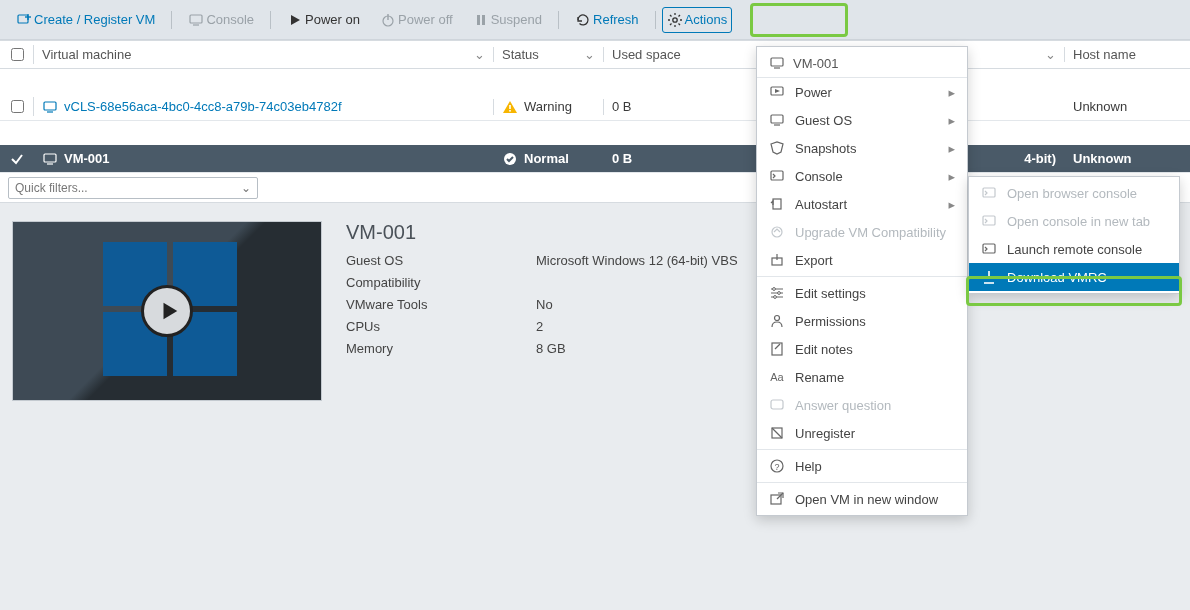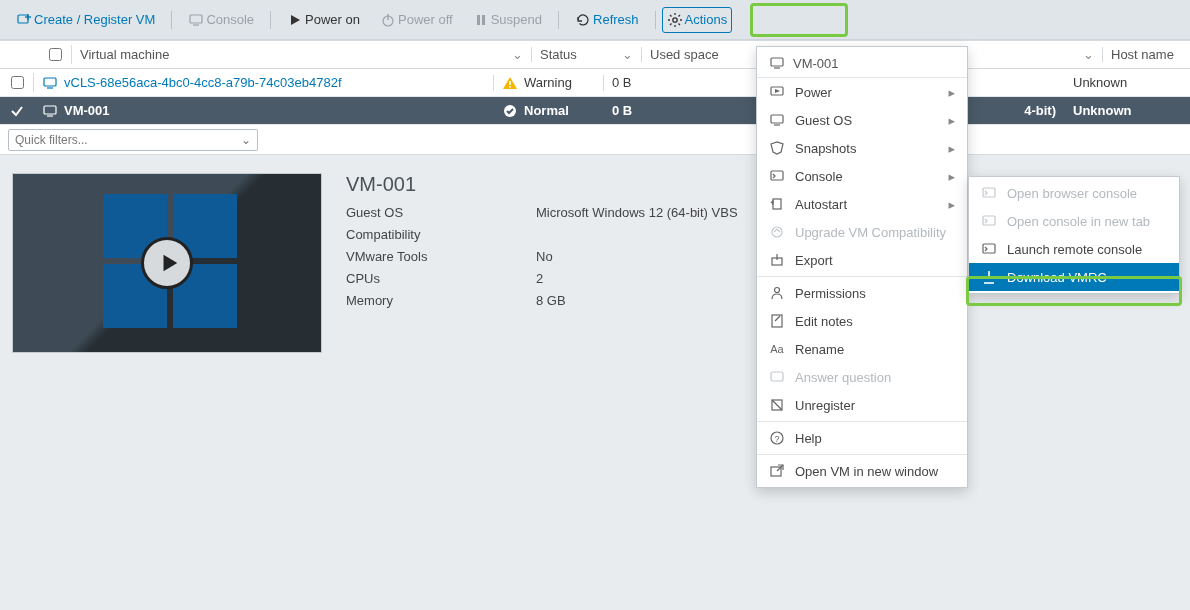--- a/index.html
+++ b/index.html
@@ -54,23 +54,22 @@
   }
   .grid-head, .grid-row {
     display: flex;
     align-items: center;
     height: 28px;
   }
   .grid-head {
     background:#fff;
     border-bottom:1px solid #d6dbe0;
     color:#555;
-    padding-left:38px;
-  }
-  .grid-row { border-bottom: 1px solid #e3e7eb; }
+  }
+  .grid-row { border-bottom: 1px solid #e3e7eb; margin-top: 24px; }
   .grid-row.selected { background:#4a5a68; color:#fff; font-weight:600; }
   .grid-row.selected .vm-link { color:#fff; }
   .cell { padding:0 8px; display:flex; align-items:center; gap:6px; overflow:hidden; white-space:nowrap; }
   .col-check { width:34px; justify-content:center; border-right:1px solid #d6dbe0; }
   .col-vm { width:460px; border-right:1px solid #d6dbe0; }
   .col-status { width:110px; border-right:1px solid #d6dbe0; }
   .col-used { width:154px; border-right:1px solid #d6dbe0; }
   .col-os { width:307px; border-right:1px solid #d6dbe0; }
   .col-host { flex:1; }
   .sort-caret { margin-left:auto; color:#888; }
@@ -459,20 +458,31 @@
             <rect x="3" y="6" width="10" height="7" fill="none" stroke="#666" stroke-width="1.2"></rect>
             <polyline points="8,2 8,8 M5,5 8,2 11,5" fill="none" stroke="#666" stroke-width="1.2"></polyline>
           </svg>
         </span>
         <span>Export</span>
       </div>
       <div class="menu-sep"></div>
       <div class="menu-item">
         <span class="icon">
           <svg viewBox="0 0 16 16">
+            <path d="M2 4h12M2 8h12M2 12h12" stroke="#666" stroke-width="1.2"></path>
+            <circle cx="5" cy="4" r="1.4" fill="#fff" stroke="#666"></circle>
+            <circle cx="10" cy="8" r="1.4" fill="#fff" stroke="#666"></circle>
+            <circle cx="6" cy="12" r="1.4" fill="#fff" stroke="#666"></circle>
+          </svg>
+        </span>
+        <span>Edit settings</span>
+      </div>
+      <div class="menu-item">
+        <span class="icon">
+          <svg viewBox="0 0 16 16">
             <circle cx="8" cy="5" r="2.5" fill="none" stroke="#666" stroke-width="1.2"></circle>
             <path d="M3 14c0-3 2-5 5-5s5 2 5 5" fill="none" stroke="#666" stroke-width="1.2"></path>
           </svg>
         </span>
         <span>Permissions</span>
       </div>
       <div class="menu-item">
         <span class="icon">
           <svg viewBox="0 0 16 16">
             <rect x="3" y="2" width="10" height="12" fill="none" stroke="#666" stroke-width="1.2"></rect>

